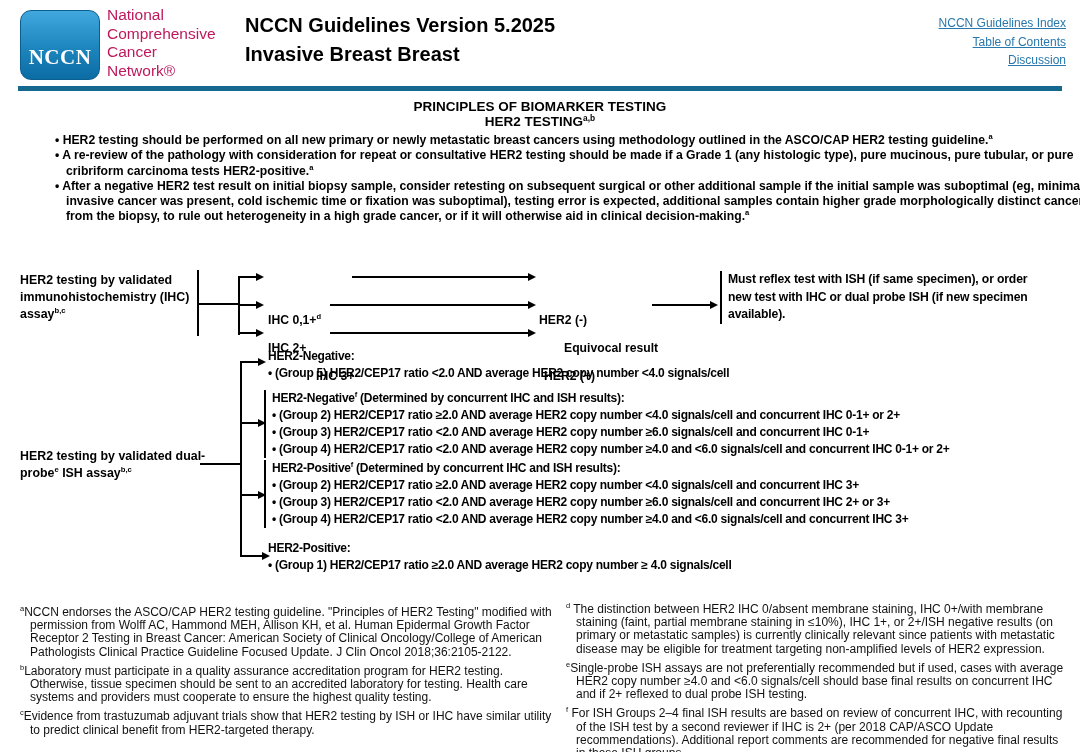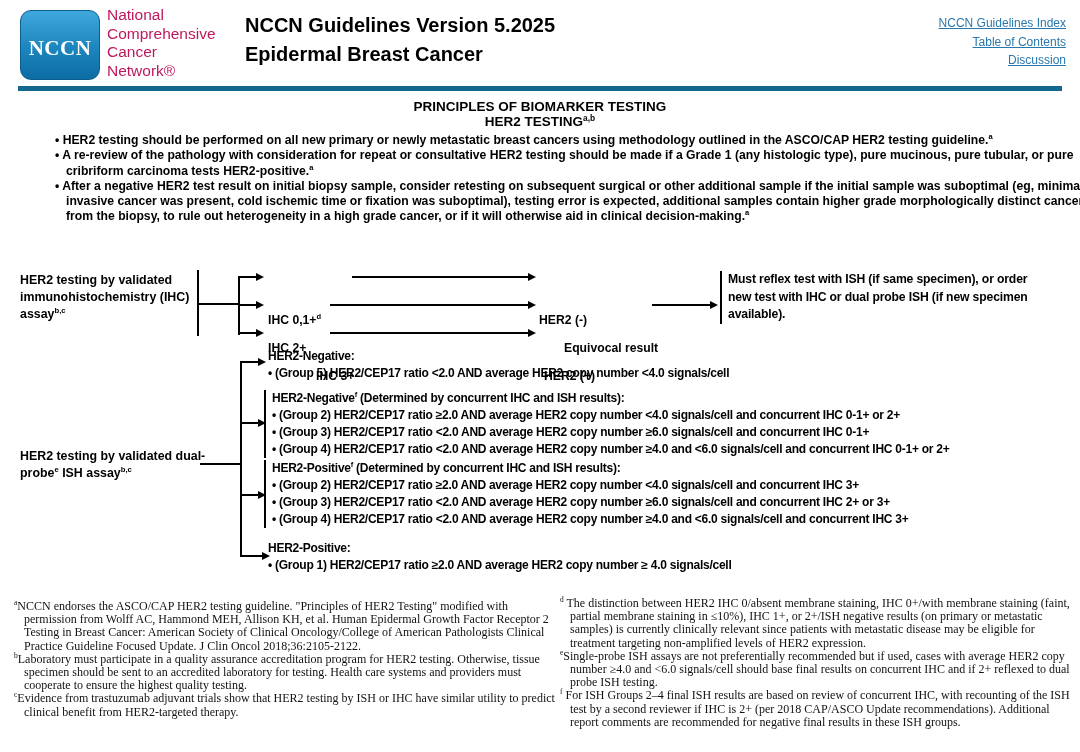--- a/index.html
+++ b/index.html
@@ -11,21 +11,21 @@
   sup{font-size:0.62em;vertical-align:super;line-height:0;}
 
   
   .logo{
     position:absolute;left:20px;top:10px;width:78px;height:68px;border-radius:11px;
     background:linear-gradient(180deg,#41a8de 0%,#1d85bd 55%,#0c6ca4 100%);
     border:1px solid #0a5e90;display:flex;justify-content:center;align-items:flex-end;
   }
   .logo-text{
     font-family:"Liberation Serif",serif;font-weight:bold;color:#fff;
-    font-size:21px;letter-spacing:.5px;padding-bottom:18px;
+    font-size:21px;letter-spacing:.5px;padding-bottom:9px;
   }
   .org{position:absolute;left:107px;top:6px;color:#be185d;font-size:15.5px;line-height:18.5px;}
   .h-title{position:absolute;left:245px;font-weight:bold;font-size:20px;white-space:nowrap;}
   .h-title1{top:14px;}
   .h-title2{top:43px;}
   .h-links{position:absolute;right:14px;top:14px;text-align:right;}
   .h-links a{display:block;color:#2878ae;font-size:12px;line-height:18.5px;text-decoration:underline;cursor:pointer;}
   .divider{position:absolute;left:18px;top:86px;width:1044px;height:5px;background:#15688e;}
 
   
@@ -46,38 +46,38 @@
     position:absolute;left:720px;top:271px;width:322px;border-left:2px solid #000;
     padding-left:6px;font-weight:bold;font-size:12.2px;line-height:17.5px;letter-spacing:-0.15px;
   }
   .blk{position:absolute;font-weight:bold;font-size:12px;line-height:17px;white-space:nowrap;letter-spacing:-0.25px;}
   .barred{border-left:2px solid #000;padding-left:6px;}
 
   
   .fncol{position:absolute;font-size:12px;line-height:13.2px;color:#111;}
   .fncol-left{left:14px;top:600px;width:546px;}
   .fncol-right{left:560px;top:597px;width:512px;}
-  .fn{margin:0;padding-left:10px;text-indent:-10px;font-family:Liberation Serif, serif;}
+  .fn{margin:6px;padding-left:10px;text-indent:-10px;}
 </style>
 </head>
 <body>
 
 <div class="page">
 
   <div class="logo">
     <span class="logo-text">NCCN</span>
   </div>
   <div class="org">
     <div>National</div>
     <div>Comprehensive</div>
     <div>Cancer</div>
     <div>Network®</div>
   </div>
   <div class="h-title h-title1">NCCN Guidelines Version 5.2025</div>
-  <div class="h-title h-title2">Epidermal Breast Cancer</div>
+  <div class="h-title h-title2">Invasive Breast Breast</div>
   <div class="h-links">
     <a>NCCN Guidelines Index</a>
     <a>Table of Contents</a>
     <a>Discussion</a>
   </div>
   <div class="divider"></div>
 
   <div class="sec-title sec-title1">PRINCIPLES OF BIOMARKER TESTING</div>
   <div class="sec-title sec-title2">HER2 TESTING<sup>a,b</sup></div>
 

